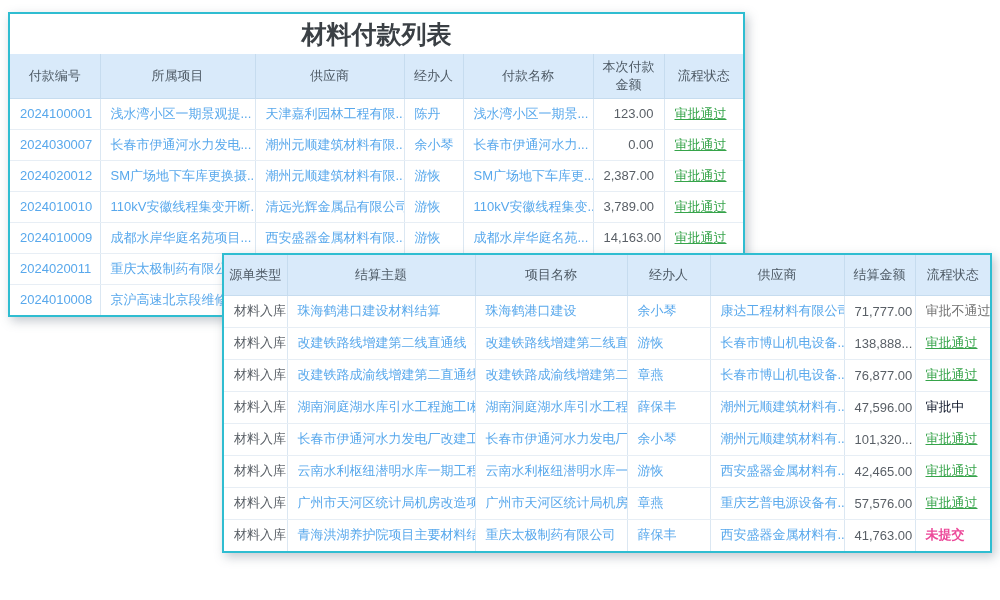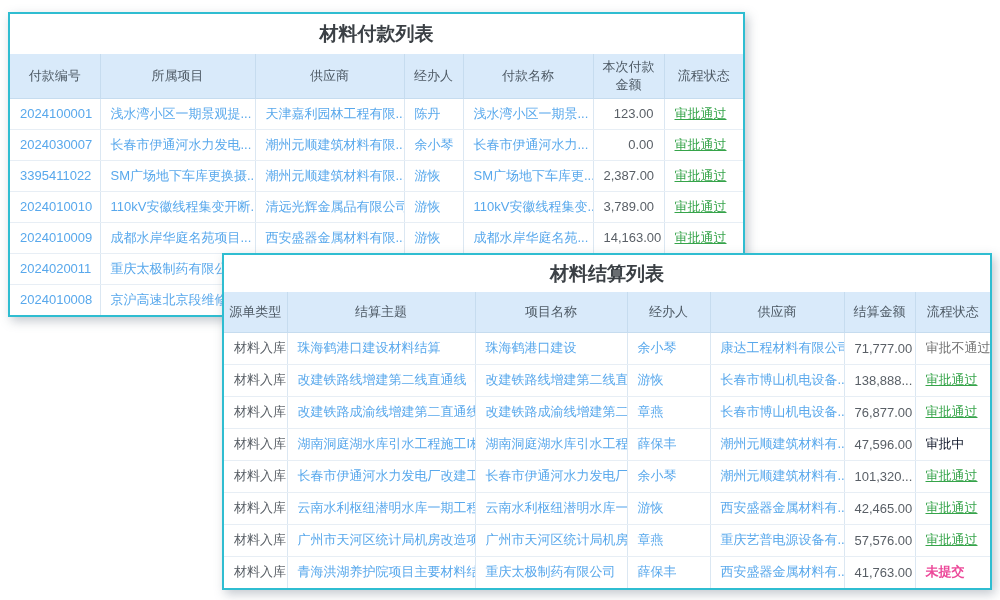--- a/index.html
+++ b/index.html
@@ -5,21 +5,21 @@
   * { box-sizing: border-box; margin: 0; padding: 0; }
   html,body { width:1000px; height:600px; background:#ffffff; overflow:hidden;
     font-family:"Liberation Sans","DejaVu Sans",sans-serif; }
   .stage { position:relative; width:1000px; height:600px; }
 
   .card { position:absolute; background:#ffffff; border:2px solid #2fbdd1;
     box-shadow:3px 4px 10px rgba(125,135,148,.45); }
   .card-1 { left:8px; top:12px; width:737px; z-index:1; }
   .card-2 { left:222px; top:253px; width:770px; z-index:2; }
 
-  .card-title { text-align:center; font-weight:bold; font-size:19px; color:#3b4045; }
+  .card-title { text-align:center; font-weight:bold; font-size:25px; color:#3b4045; }
   .card-1 .card-title { height:40px; line-height:40px; }
   .card-2 .card-title { height:37px; line-height:37px; }
 
   table { width:100%; border-collapse:collapse; table-layout:fixed; }
   th { background:#d9eafa; color:#4d5964; font-weight:normal; font-size:13px;
        border-right:1px solid #c6dcef; border-bottom:1px solid #c6dcef;
        padding:0 4px; text-align:center; }
   th:last-child { border-right:none; }
   .card-1 th { height:44px; }
   .card-2 th { height:40px; }
@@ -78,21 +78,21 @@
         <tr>
           <td class="ac c-link">2024030007</td>
           <td class="al c-link">长春市伊通河水力发电...</td>
           <td class="al c-link">潮州元顺建筑材料有限...</td>
           <td class="ac c-link">余小琴</td>
           <td class="al c-link">长春市伊通河水力...</td>
           <td class="ar c-dark">0.00</td>
           <td class="ac st-ok">审批通过</td>
         </tr>
         <tr>
-          <td class="ac c-link">3395411022</td>
+          <td class="ac c-link">2024020012</td>
           <td class="al c-link">SM广场地下车库更换摄...</td>
           <td class="al c-link">潮州元顺建筑材料有限...</td>
           <td class="ac c-link">游恢</td>
           <td class="al c-link">SM广场地下车库更...</td>
           <td class="ar c-dark">2,387.00</td>
           <td class="ac st-ok">审批通过</td>
         </tr>
         <tr>
           <td class="ac c-link">2024010010</td>
           <td class="al c-link">110kV安徽线程集变开断...</td>
@@ -127,21 +127,20 @@
           <td class="ac c-link"></td>
           <td class="al c-link"></td>
           <td class="ar c-dark"></td>
           <td class="ac"></td>
         </tr>
       </tbody>
     </table>
   </div>
 
   <div class="card card-2">
-    <div class="card-title">材料结算列表</div>
     <table>
       <colgroup>
           <col style="width:63px">
           <col style="width:188px">
           <col style="width:152px">
           <col style="width:83px">
           <col style="width:134px">
           <col style="width:71px">
           <col style="width:75px">
         </colgroup>

